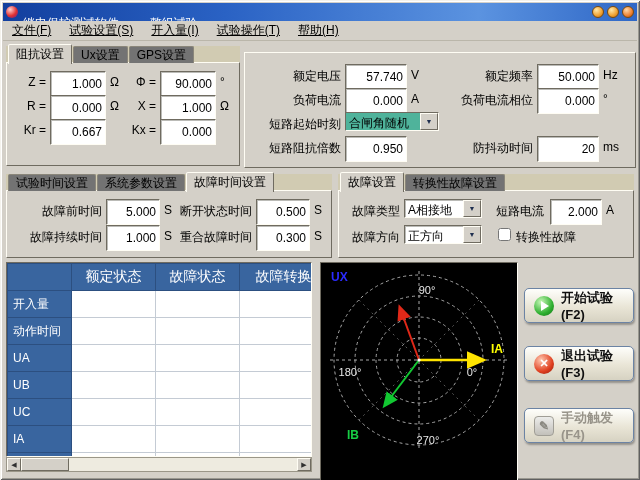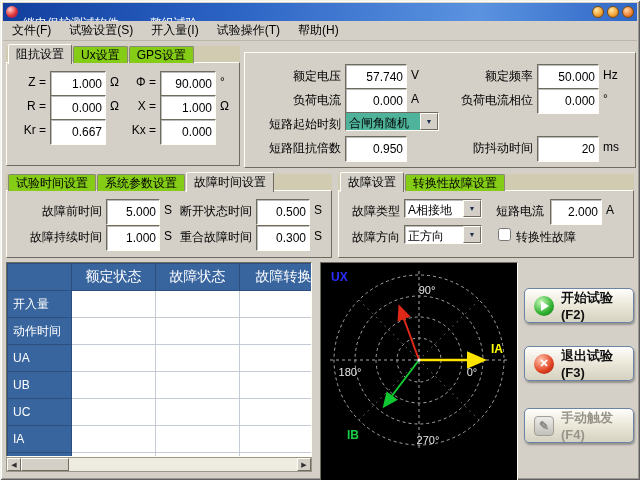--- a/index.html
+++ b/index.html
@@ -14,27 +14,27 @@
             background:linear-gradient(90deg,#123f9e 0%,#2a62c4 35%,#5b93e0 75%,#2f67c6 100%);}
   .app-icon{width:12px;height:12px;border-radius:50%;flex:none;margin-right:5px;
             background:radial-gradient(circle at 35% 30%,#ffd0d0,#e03030 55%,#5020a0);}
   .title-text{font-weight:normal;font-size:12px;white-space:nowrap;margin-top:22px;}
   .win-controls{margin-left:auto;display:flex;gap:3px;align-items:center;}
   .wbtn{width:12px;height:12px;border-radius:50%;border:1px solid #7a4a10;box-sizing:border-box;}
   .wb-min,.wb-max{background:radial-gradient(circle at 35% 30%,#ffe8a8,#f0a030 60%,#b86a10);}
   .wb-close{background:radial-gradient(circle at 35% 30%,#ffd8a8,#ee8030 60%,#a84808);}
   
   .menubar{position:absolute;left:3px;top:21px;right:3px;height:19px;display:flex;align-items:center;
-           background:#d4d0c8;border-bottom:1px solid #bab6aa;}
+           background:#d4d0c8;border-bottom:1px solid #bab6aa;text-decoration:underline;}
   .menu-item{padding:2px 9px;white-space:nowrap;}
   
   .panel{position:absolute;}
   .tabfill{position:absolute;left:0;top:2px;right:0;height:16px;background:#d1cbb2;z-index:1;}
   .tabstrip{position:absolute;left:2px;top:0;height:19px;display:flex;align-items:flex-end;z-index:4;}
-  .tab{height:16px;line-height:16px;padding:0 7px;background:#84cc16;color:#000;
+  .tab{height:16px;line-height:16px;padding:0 7px;background:#737373;color:#000;
        border:1px solid #8a867a;border-bottom:none;border-radius:2px 2px 0 0;margin-right:1px;white-space:nowrap;}
   .tab.active{height:19px;line-height:18px;background:#d4d0c8;
               border-color:#fffdf4 #6f6b60 transparent #fffdf4;margin-bottom:-1px;z-index:5;}
   .tabbody{position:absolute;left:0;top:18px;right:0;bottom:0;background:#d4d0c8;z-index:2;
            border:1px solid;border-color:#fffdf4 #6f6b60 #6f6b60 #fffdf4;}
   .groupbox{position:absolute;background:#d4d0c8;
             border:1px solid;border-color:#fffdf4 #6f6b60 #6f6b60 #fffdf4;}
   
   .lbl,.lblr,.fld,.unit,.combo,.chk{z-index:6;}
   .lbl{position:absolute;white-space:nowrap;color:#000;}

